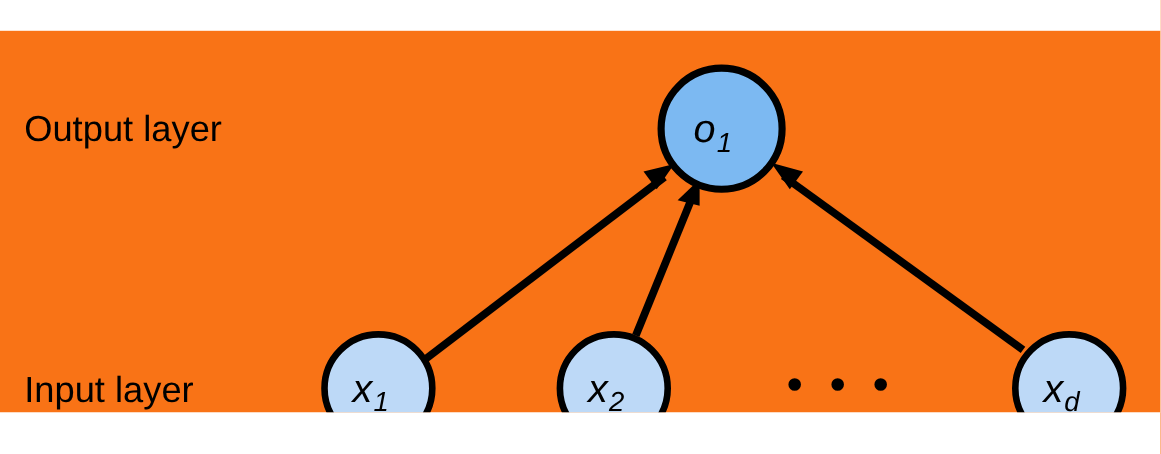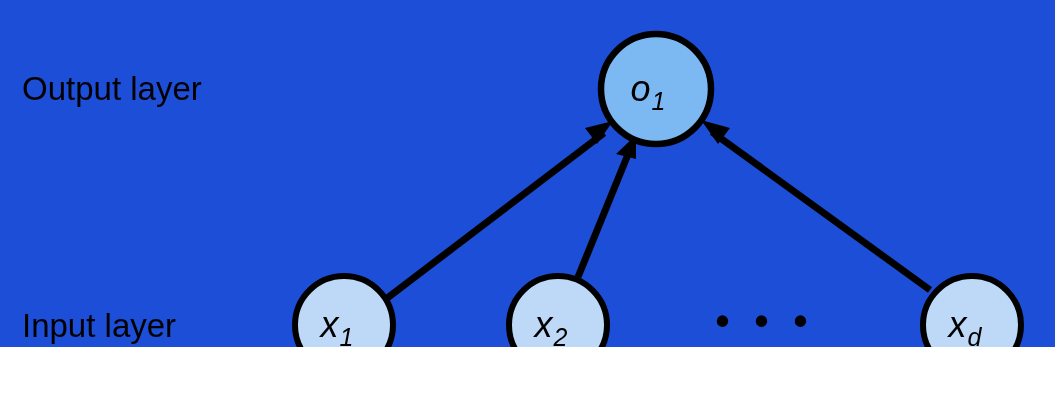--- a/index.html
+++ b/index.html
@@ -5,23 +5,24 @@
 <style>
   html, body {
     margin: 0;
     padding: 0;
     background: #ffffff;
   }
   #stage {
     position: relative;
     width: 1055px;
     height: 347px;
-    background: #1d4ed8;
+    background: #f97316;
     overflow: hidden;
     font-family: "Liberation Sans", sans-serif;
+    margin-top: 28px;
   }
   #diagram-svg {
     position: absolute;
     left: 0;
     top: 0;
     width: 1055px;
     height: 413px;
     display: block;
   }
   .layer-label {

